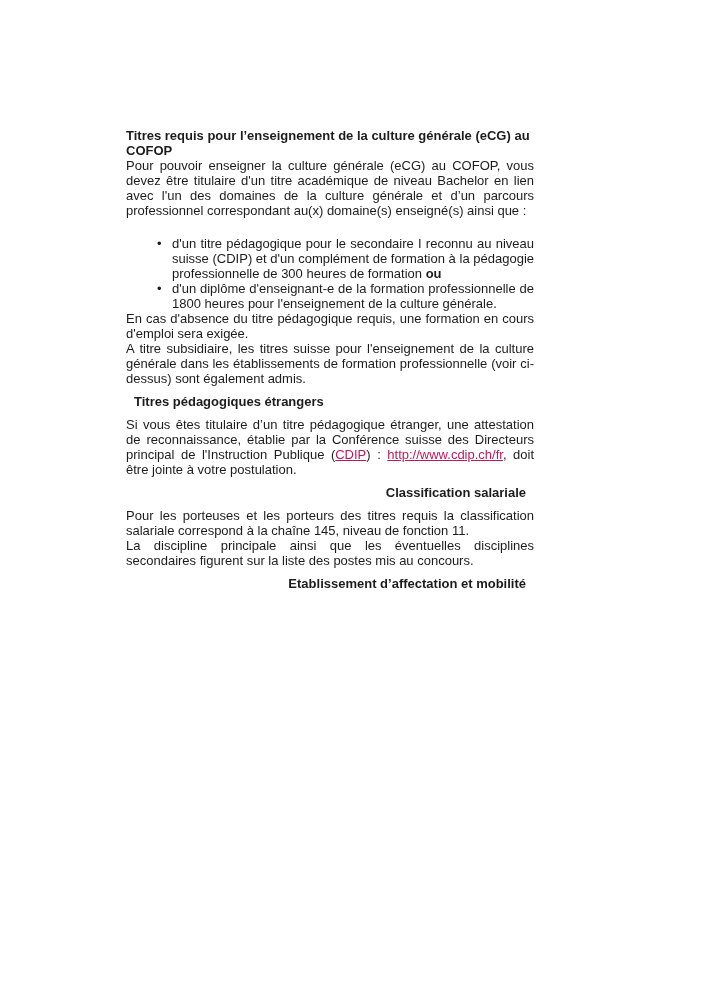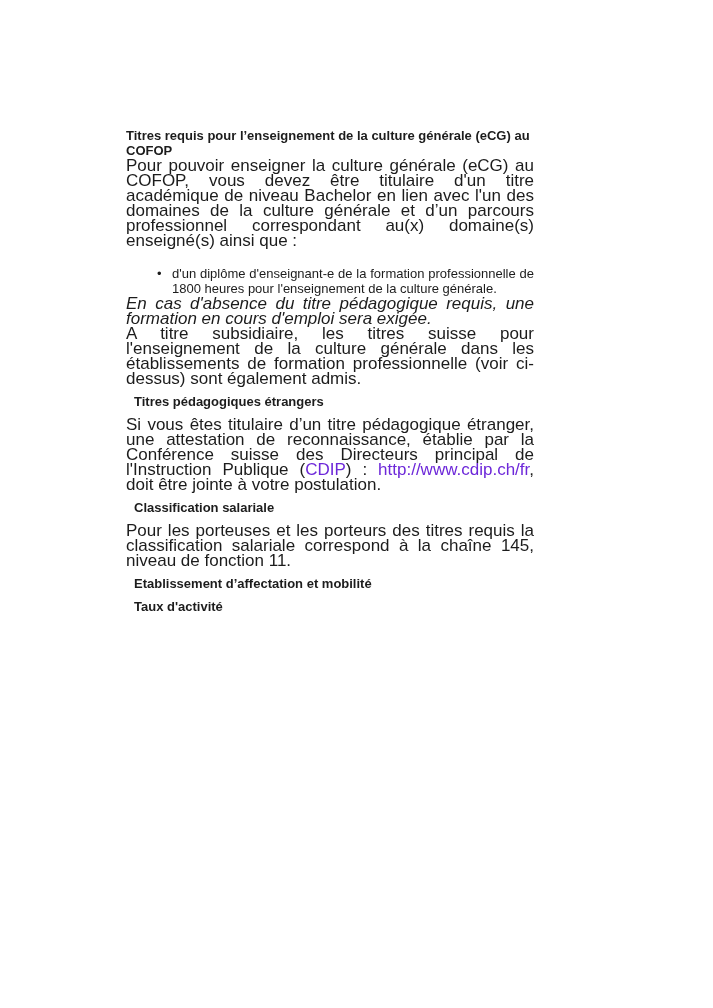--- a/index.html
+++ b/index.html
@@ -26,31 +26,31 @@
     font-weight: bold;
     margin: 0;
   }
   .doc h2 {
     font-size: 13px;
     line-height: 15px;
     font-weight: bold;
     margin: 8px;
   }
   .doc p {
-    font-size: 17px;
+    font-size: 13px;
     line-height: 15px;
     margin: 0;
     text-align: justify;
   }
   .mt-intro   { margin-top: 22px; }
   .mt-std     { margin-top: 15px; }
   .mt-para    { margin-top: 12px; }
-  .mt-head    { margin-top: 17px; }
+  .mt-head    { margin-top: 17px; text-align: right; }
   .mt-bighead { margin-top: 33px; }
-  .mt-after-list { margin-top: 20px; font-style: italic; }
+  .mt-after-list { margin-top: 20px; }
   ul.req-list {
     margin: 18px 0 0 0;
     padding: 0 0 0 46px;
     list-style: none;
     font-size: 13px;
     line-height: 15px;
   }
   ul.req-list li {
     position: relative;
     text-align: justify;
@@ -59,50 +59,52 @@
   ul.req-list li::before {
     content: "\2022";
     position: absolute;
     left: -15px;
     top: 0;
     font-size: 13px;
     line-height: 15px;
     color: #1c1c1c;
   }
   a.doc-link {
-    color: #6d28d9;
+    color: #be185d;
+    text-decoration: underline;
     cursor: pointer;
   }
   b { font-weight: bold; }
 </style>
 </head>
 <body>
 
 <div class="doc">
 
   <h1>Titres requis pour l’enseignement de la culture générale (eCG) au COFOP</h1>
 
   <p class="mt-intro">Pour pouvoir enseigner la culture générale (eCG) au COFOP, vous devez être titulaire d'un titre académique de niveau Bachelor en lien avec l'un des domaines de la culture générale et d’un parcours professionnel correspondant au(x) domaine(s) enseigné(s) ainsi que :</p>
 
   <ul class="req-list">
+    <li><span>d'un titre pédagogique pour le secondaire I reconnu au niveau suisse (CDIP) et d'un complément de formation à la pédagogie professionnelle de 300 heures de formation </span><b>ou</b></li>
     <li><span>d'un diplôme d'enseignant-e de la formation professionnelle de 1800 heures pour l'enseignement de la culture générale.</span><b></b></li>
   </ul>
 
   <p class="mt-after-list">En cas d'absence du titre pédagogique requis, une formation en cours d'emploi sera exigée.</p>
 
   <p class="mt-std">A titre subsidiaire, les titres suisse pour l'enseignement de la culture générale dans les établissements de formation professionnelle (voir ci-dessus) sont également admis.</p>
 
   <h2 class="mt-bighead">Titres pédagogiques étrangers</h2>
 
   <p class="mt-para"><span>Si vous êtes titulaire d’un titre pédagogique étranger, une attestation de reconnaissance, établie par la Conférence suisse des Directeurs principal de l'Instruction Publique (</span><a class="doc-link">CDIP</a><span>) : </span><a class="doc-link">http://www.cdip.ch/fr</a><span>, doit être jointe à votre postulation.</span></p>
 
   <h2 class="mt-head">Classification salariale</h2>
 
   <p class="mt-std">Pour les porteuses et les porteurs des titres requis la classification salariale correspond à la chaîne 145, niveau de fonction 11.</p>
 
 
+  <p class="mt-std">La discipline principale ainsi que les éventuelles disciplines secondaires figurent sur la liste des postes mis au concours.</p>
 
   <h2 class="mt-head">Etablissement d’affectation et mobilité</h2>
 
 
-  <h2 class="mt-head">Taux d'activité</h2>
 
 </div>
 
 </body></html>

